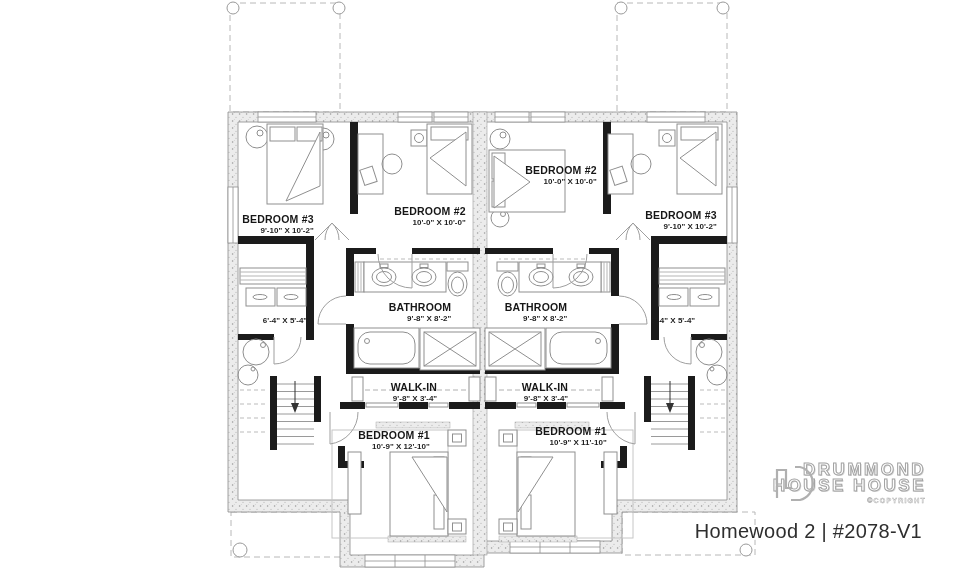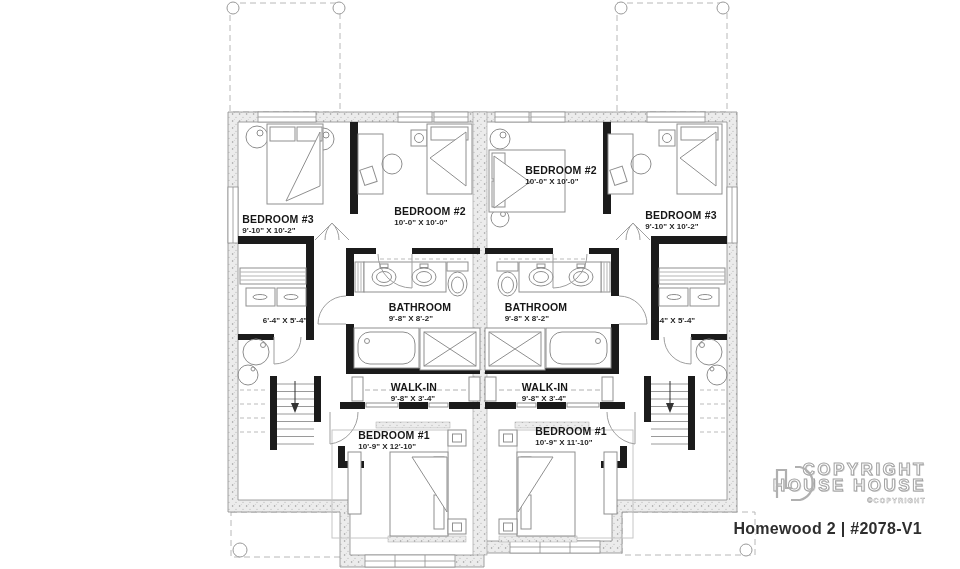--- a/index.html
+++ b/index.html
@@ -1,29 +1,29 @@
 <!DOCTYPE html>
 <html><head>
 <meta charset="utf-8">
 <style>
   html,body{margin:0;padding:0;background:#fff;}
   .stage{position:relative;width:960px;height:569px;background:#fff;overflow:hidden;
          font-family:"Liberation Sans", sans-serif;}
   .stage svg{position:absolute;left:0;top:0;}
   .labels{position:absolute;left:0;top:0;width:960px;height:569px;pointer-events:none;}
-  .rlabel{position:absolute;transform:translate(-50%,-50%);text-align:left;white-space:nowrap;color:#161616;}
+  .rlabel{position:absolute;transform:translate(-50%,-50%);text-align:right;white-space:nowrap;color:#161616;}
   .rlabel .nm{font-size:10.5px;font-weight:700;letter-spacing:.2px;line-height:11px;}
   .rlabel .dm{font-size:8px;font-weight:700;line-height:11px;color:#1e1e1e;}
   .brand-row{position:absolute;top:462px;right:34px;display:flex;align-items:flex-start;gap:7px;}
   .brand-text{text-align:right;}
   .brand-line{font-size:17px;font-weight:700;letter-spacing:2.5px;line-height:16px;color:#fdfdfd;
               -webkit-text-stroke:1px #a3a3a3;text-shadow:1px 1px 0 #d6d6d6;}
   .brand-copy{font-size:7px;font-weight:700;letter-spacing:1.2px;margin-top:3px;color:#fff;
               -webkit-text-stroke:.5px #b0b0b0;}
-  .plan-title{position:absolute;top:520px;right:38px;font-size:16px;font-weight:700;letter-spacing:.3px;
+  .plan-title{position:absolute;top:520px;right:38px;font-size:20px;font-weight:400;letter-spacing:.3px;
               color:#2e2e2e;text-shadow:1.5px 1.5px 0 rgba(255,255,255,.9);}
 </style>
 </head>
 <body>
 
 <div class="stage">
 
 <svg width="960" height="569" viewBox="0 0 960 569">
   <defs>
     <pattern id="spk" width="7" height="7" patternUnits="userSpaceOnUse">
@@ -313,21 +313,21 @@
     <div class="dm">9'-8" X 3'-4"</div>
   </div>
   <div class="rlabel" style="left:571px;top:437px">
     <div class="nm">BEDROOM #1</div>
     <div class="dm">10'-9" X 11'-10"</div>
   </div>
 </div>
 
 <div class="brand-row">
   <div class="brand-text">
-    <div class="brand-line">COPYRIGHT</div>
+    <div class="brand-line">DRUMMOND</div>
     <div class="brand-line">HOUSE HOUSE</div>
     <div class="brand-copy">©COPYRIGHT</div>
   </div>
   <svg width="42" height="46" viewBox="0 0 42 46">
     <path d="M4,36 V8 h9 v18 h6" fill="none" stroke="#b0b0b0" stroke-width="2.2"></path>
     <path d="M22,5 h5 a17,17 0 0 1 0,33 h-9" fill="none" stroke="#b0b0b0" stroke-width="2.2"></path>
   </svg>
 </div>
 <div class="plan-title">Homewood 2 | #2078-V1</div>
 

